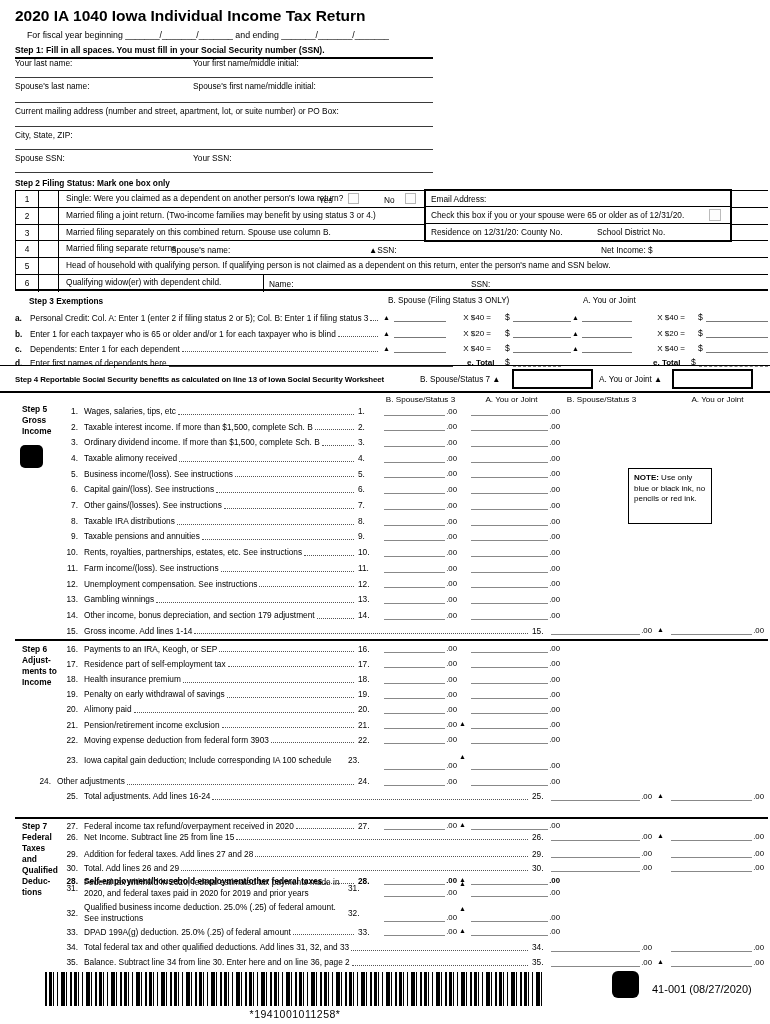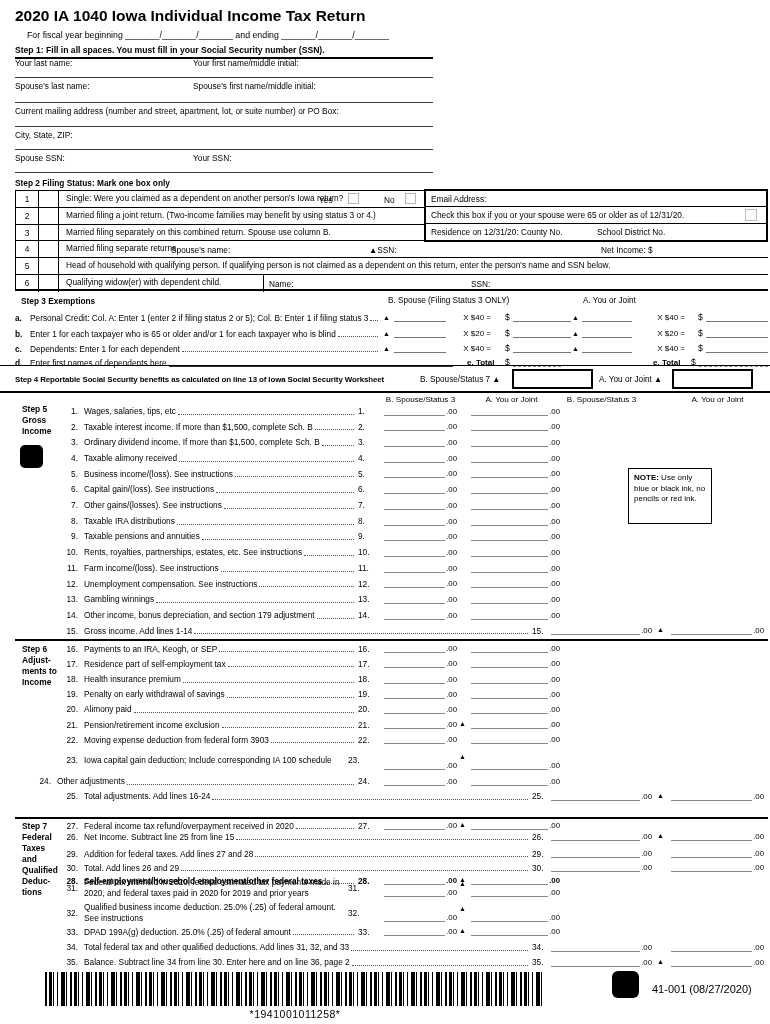--- a/index.html
+++ b/index.html
@@ -28,29 +28,29 @@
   .t2row { position:relative; width:100%; height:16.83px; border-bottom:1px solid #000; }
   .t2row:last-child { border-bottom:none; }
   .t2num { position:absolute; left:0; top:0; width:23px; height:100%; text-align:center;
            line-height:16px; border-right:1px solid #000; }
   .t2box { position:absolute; left:23px; top:0; width:20px; height:100%; border-right:1px solid #000; }
   .t2txt { position:absolute; left:50px; top:2px; white-space:nowrap; }
   .ckbx { position:absolute; top:2px; width:11px; height:11px; border:1px solid #b5b5b5; background:#fdfdfd; }
   .w6div { position:absolute; left:247px; top:0; width:1px; height:100%; background:#000; }
 
   
-  .emailbox { left:424px; top:189px; width:344px; height:53px; border:2px solid #000; background:#fff; z-index:2; }
+  .emailbox { left:424px; top:189px; width:308px; height:53px; border:2px solid #000; background:#fff; z-index:2; }
   .ebrow { position:relative; height:16.33px; border-bottom:1px solid #000; }
   .ebrow:last-child { border-bottom:none; }
   .ebtxt { position:absolute; left:5px; top:3px; white-space:nowrap; }
   .ebtxt2 { position:absolute; left:171px; top:3px; white-space:nowrap; }
   .ebck { position:absolute; right:9px; top:2px; width:12px; height:12px; border:1px solid #bbb; background:#fdfdfd; }
 
   
-  .s3head { left:21px; top:296px; font-weight:700; }
+  .s3head { left:29px; top:296px; font-weight:700; }
   .s3colb { left:388px; top:296px; font-size:8.2px; }
   .s3cola { left:583px; top:296px; font-size:8.2px; }
   .x3row { position:absolute; left:15px; width:753px; height:14px; display:flex; align-items:center; padding-right:388px; }
   .x3l { flex:none; width:15px; font-weight:700; }
   .x3t { flex:none; white-space:nowrap; }
   .dots { flex:1; border-bottom:1.1px dotted #555; height:7px; align-self:flex-end; margin:0 2px 4px 2px; min-width:4px; }
   .fillline { flex:1; border-bottom:1.2px solid #333; height:7px; align-self:flex-end; margin:0 2px 3px 2px; }
   .x3row .tri3 { position:absolute; font-size:7px; bottom:4px; }
   .ul3 { position:absolute; bottom:3px; border-bottom:1.2px solid #777; height:1px; }
   .m3 { position:absolute; bottom:3px; width:40px; text-align:right; font-size:8px; }

